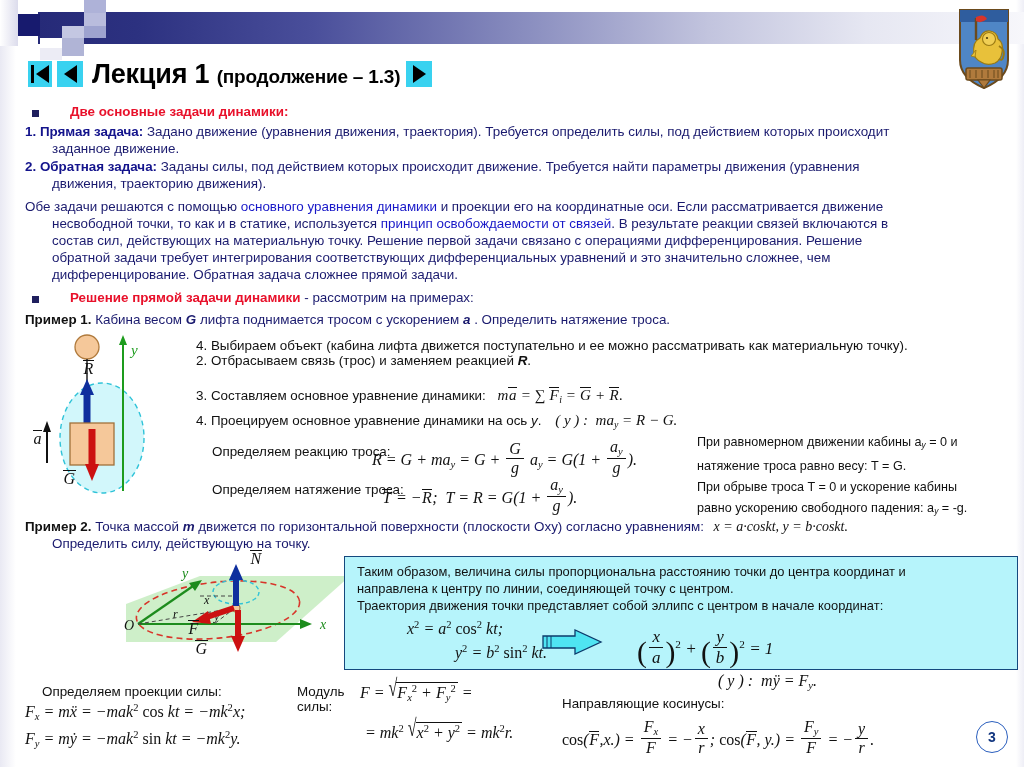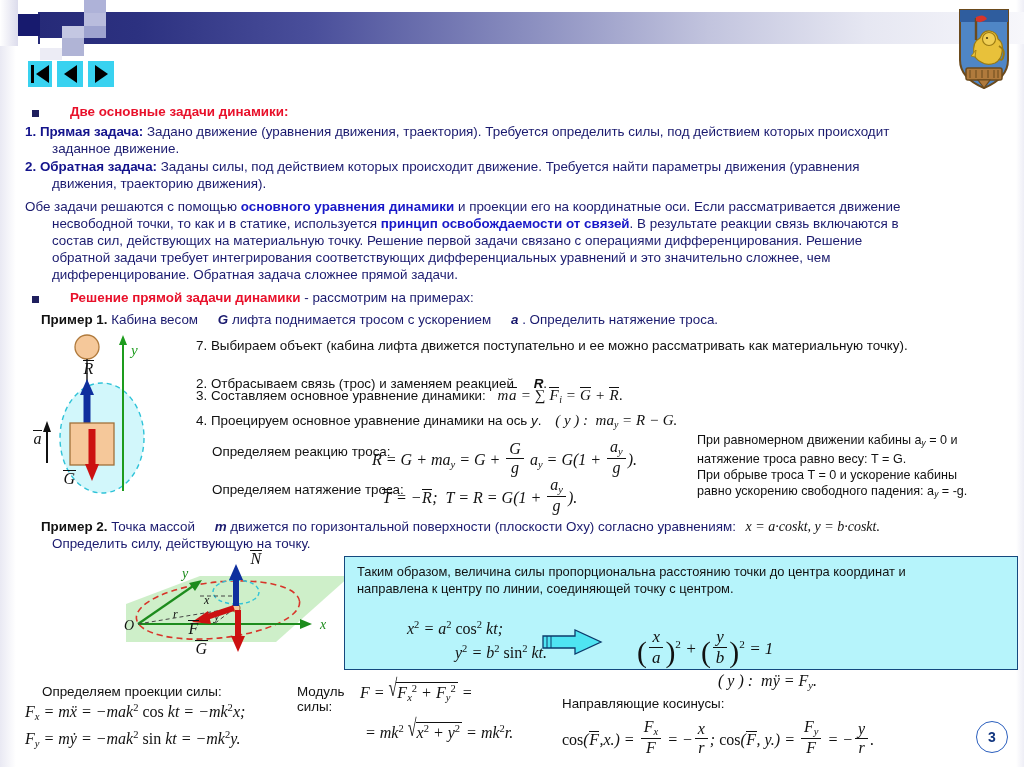--- a/index.html
+++ b/index.html
@@ -36,22 +36,22 @@
   .bar-l{width:3px;height:18px;background:#000;margin-right:2px;}
   .title-txt{font-size:27px;font-weight:bold;color:#000;white-space:nowrap;margin:0 6px 0 4px;letter-spacing:-0.2px;}
   .title-sub{font-size:19px;font-weight:bold;}
 
   
   .bullet-sq{position:absolute;width:7px;height:7px;background:#1f1f5e;}
   .tx{position:absolute;font-size:13.4px;color:#1a1a6e;line-height:16.5px;}
   .tx.blk{color:#111111;}
   .red{color:#e8102a;font-weight:bold;}
   .navy-b{color:#14148c;font-weight:bold;margin-top:48px;}
-  .blue-hl{color:#1818c8;font-weight:bold;}
-  .b{font-weight:bold;margin-left:16px;}
+  .blue-hl{color:#1818c8;font-weight:normal;}
+  .b{font-weight:bold;}
   .it{font-style:italic;}
 
   
   .mth{font-family:"Liberation Serif","DejaVu Serif",serif;font-style:italic;color:#111;}
   .mth .rm{font-style:normal;}
   .ovl{display:inline-block;border-top:1.3px solid #111;line-height:1;padding:0 0.5px;}
   .sup{font-size:0.66em;vertical-align:super;font-style:normal;}
   .sub{font-size:0.66em;vertical-align:-0.28em;font-style:italic;}
   .frac{display:inline-block;vertical-align:-0.52em;text-align:center;margin:0 2px;}
   .frac .num{display:block;border-bottom:1.2px solid #111;padding:0 3px;line-height:1.18;}
@@ -59,21 +59,21 @@
   .sqrt{display:inline-block;border-top:1.2px solid #111;padding:0 2px 0 1px;margin-left:-1px;}
   .radsign{display:inline-block;font-style:normal;transform:scaleY(1.5);transform-origin:bottom;}
   .bigparen{font-size:1.75em;font-style:normal;vertical-align:-0.26em;}
 
   
   .diag1{position:absolute;left:30px;top:333px;width:160px;height:180px;}
   
   .diag2{position:absolute;left:118px;top:548px;width:240px;height:122px;}
 
   
-  .note-right{position:absolute;left:697px;top:432px;width:322px;font-size:12.6px;color:#111;line-height:16px;}
+  .note-right{position:absolute;left:697px;top:432px;width:322px;font-size:12.6px;color:#111;line-height:21px;}
   .cyanbox{position:absolute;left:344px;top:556px;width:672px;height:112px;
     background:#b6f4fb;border:1.6px solid #15487e;}
   .cyanbox .ct{position:absolute;left:12px;font-size:12.9px;color:#111;line-height:16px;white-space:nowrap;}
 
   .pagenum{position:absolute;right:16px;bottom:14px;width:30px;height:30px;border-radius:50%;
     border:1.6px solid #2b5fbe;background:#ffffff;color:#11357f;font-size:14px;font-weight:bold;
     display:flex;align-items:center;justify-content:center;}
   .fade-l{position:absolute;left:0;top:0;width:16px;height:767px;
     background:linear-gradient(to right,#e9e9f3,#ffffff);}
   .fade-r{position:absolute;right:0;top:0;width:8px;height:767px;
@@ -121,20 +121,21 @@
 </div>
 
 <div class="title-row">
   <div class="navbtn small">
     <div class="bar-l"></div>
     <div class="tri-l"></div>
   </div>
   <div class="navbtn">
     <div class="tri-l"></div>
   </div>
+  <span class="title-txt"><span>Лекция 1 </span><span class="title-sub">(продолжение – 1.3)</span></span>
   <div class="navbtn">
     <div class="tri-r"></div>
   </div>
 </div>
 
 <div class="bullet-sq" style="left:32px;top:110px;"></div>
 <div class="tx" style="left:70px;top:104px;">
   <span class="red">Две основные задачи динамики:</span>
 </div>
 
@@ -145,21 +146,21 @@
 
 <div class="tx" style="left:25px;top:159px;width:975px;">
   <span class="navy-b">2. Обратная задача:</span><span> Заданы силы, под действием которых происходит движение. Требуется найти параметры движения (уравнения</span>
 </div>
 <div class="tx" style="left:52px;top:176px;"><span>движения, траекторию движения).</span></div>
 
 <div class="tx" style="left:25px;top:199px;">
   <span>Обе задачи решаются с помощью </span><span class="blue-hl">основного уравнения динамики</span><span> и проекции его на координатные оси. Если рассматривается движение</span>
 </div>
 <div class="tx" style="left:52px;top:216px;">
-  <span>несвободной точки, то как и в статике, используется </span><span class="blue-hl">принцип освобождаемости от связей</span><span>. В результате реакции связь включаются в</span>
+  <span>несвободной точки, то как и в статике, используется </span><span class="blue-hl">принцип освобождаемости от связей</span><span>. В результате реакции связей включаются в</span>
 </div>
 <div class="tx" style="left:52px;top:233px;">состав сил, действующих на материальную точку. Решение первой задачи связано с операциями дифференцирования. Решение</div>
 <div class="tx" style="left:52px;top:250px;">обратной задачи требует интегрирования соответствующих дифференциальных уравнений и это значительно сложнее, чем</div>
 <div class="tx" style="left:52px;top:267px;">дифференцирование. Обратная задача сложнее прямой задачи.</div>
 
 <div class="bullet-sq" style="left:32px;top:296px;"></div>
 <div class="tx" style="left:70px;top:290px;">
   <span class="red">Решение прямой задачи динамики</span><span class="blk"> - рассмотрим на примерах:</span>
 </div>
 
@@ -186,22 +187,22 @@
   <polygon points="62,148 55,131 69,131" fill="#cc1111"></polygon>
 
   <line x1="17" y1="130" x2="17" y2="96" stroke="#111" stroke-width="2"></line>
   <polygon points="17,88 13,99 21,99" fill="#111"></polygon>
 </svg>
 </div>
 <div class="mth" style="position:absolute;left:83px;top:360px;font-size:16px;"><span class="ovl">R</span></div>
 <div class="mth" style="position:absolute;left:63px;top:470px;font-size:16px;"><span class="ovl">G</span></div>
 <div class="mth" style="position:absolute;left:33px;top:430px;font-size:16px;"><span class="ovl">a</span></div>
 
-<div class="tx blk" style="left:196px;top:338px;">7. Выбираем объект (кабина лифта движется поступательно и ее можно рассматривать как материальную точку).</div>
-<div class="tx blk" style="left:196px;top:376px;">
+<div class="tx blk" style="left:196px;top:338px;">4. Выбираем объект (кабина лифта движется поступательно и ее можно рассматривать как материальную точку).</div>
+<div class="tx blk" style="left:196px;top:353px;">
   <span>2. Отбрасываем связь (трос) и заменяем реакцией </span><span class="b it">R</span><span>.</span>
 </div>
 <div class="tx blk" style="left:196px;top:387px;">
   <span>3. Составляем основное уравнение динамики:</span>
   <span class="mth" style="font-size:15px;margin-left:8px;">m<span class="ovl">a</span> = ∑ <span class="ovl">F</span><span class="sub">i</span> = <span class="ovl">G</span> + <span class="ovl">R</span>.</span>
 </div>
 <div class="tx blk" style="left:196px;top:412px;">
   <span>4. Проецируем основное уравнение динамики на ось </span><span class="it">y</span><span>.</span>
   <span class="mth" style="font-size:15px;margin-left:10px;">( y ) :&nbsp; ma<span class="sub">y</span> = R − G.</span>
 </div>
@@ -271,20 +272,21 @@
   <polygon points="74,74 90,63 93,76" fill="#cc1111"></polygon>
 </svg>
 </div>
 <div class="mth" style="position:absolute;left:250px;top:550px;font-size:16px;"><span class="ovl">N</span></div>
 <div class="mth" style="position:absolute;left:195px;top:640px;font-size:16px;"><span class="ovl">G</span></div>
 <div class="mth" style="position:absolute;left:188px;top:620px;font-size:16px;"><span class="ovl">F</span></div>
 
 <div class="cyanbox">
   <div class="ct" style="top:7px;">Таким образом, величина силы пропорциональна расстоянию точки до центра координат и</div>
   <div class="ct" style="top:24px;">направлена к центру по линии, соединяющей точку с центром.</div>
+  <div class="ct" style="top:41px;">Траектория движения точки представляет собой эллипс с центром в начале координат:</div>
 
   <div class="mth" style="position:absolute;left:62px;top:62px;font-size:16px;">
     x<span class="sup">2</span> = a<span class="sup">2</span> <span class="rm">cos</span><span class="sup">2</span> kt;
   </div>
   <div class="mth" style="position:absolute;left:62px;top:86px;font-size:16px;margin-left:48px;">
     y<span class="sup">2</span> = b<span class="sup">2</span> <span class="rm">sin</span><span class="sup">2</span> kt.
   </div>
 
   <svg style="position:absolute;left:196px;top:72px;" width="62" height="26" viewBox="0 0 62 26">
     <polygon points="2,7 2,19 34,19 34,25 60,13 34,1 34,7" fill="#4fe4f2" stroke="#0c3a6b" stroke-width="1.3"></polygon>

